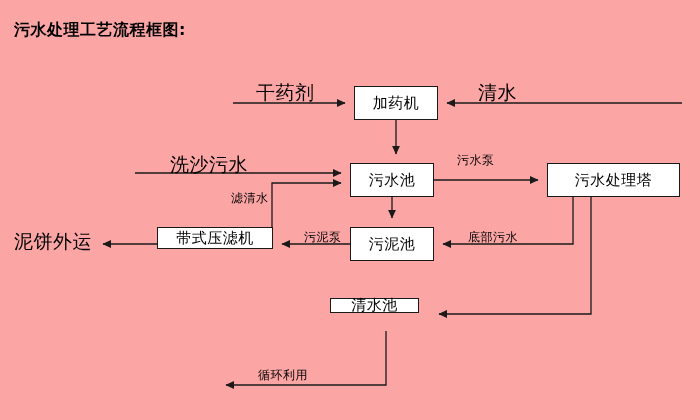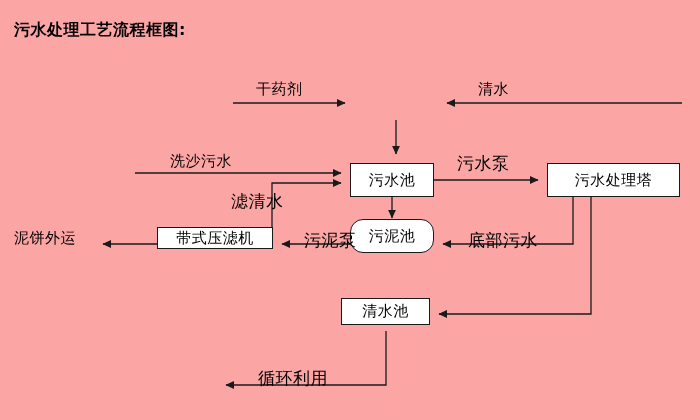--- a/index.html
+++ b/index.html
@@ -40,28 +40,28 @@
     display: flex;
     align-items: center;
     justify-content: center;
     font-size: 15px;
     color: #000000;
     white-space: nowrap;
     letter-spacing: 0.5px;
   }
   .edge-label {
     position: absolute;
-    font-size: 17px;
+    font-size: 12px;
     color: #000000;
     white-space: nowrap;
     letter-spacing: 0.5px;
   }
   .term-label {
     position: absolute;
-    font-size: 15px;
+    font-size: 19px;
     color: #000000;
     white-space: nowrap;
     letter-spacing: 0.5px;
   }
 </style>
 </head>
 <body>
 
 <div id="page">
 
@@ -99,38 +99,41 @@
 
       <path d="M573,197 L573,244 L443,244" marker-end="url(#arrowL)"></path>
 
       <path d="M591,197 L591,314 L439,314" marker-end="url(#arrowL)"></path>
 
       <path d="M386,331 L386,385 L226,385" marker-end="url(#arrowL)"></path>
 
     </g>
   </svg>
 
+  <div class="node-box" style="left:354px; top:86px; width:84px; height:34px;">
+    <span>加药机</span>
+  </div>
 
   <div class="node-box" style="left:350px; top:163px; width:84px; height:34px;">
     <span>污水池</span>
   </div>
 
   <div class="node-box" style="left:547px; top:163px; width:133px; height:34px;">
     <span>污水处理塔</span>
   </div>
 
   <div class="node-box" style="left:157px; top:227px; width:116px; height:22px;text-align:right;">
     <span>带式压滤机</span>
   </div>
 
-  <div class="node-box" style="left:350px; top:219px; width:84px; height:34px;border-radius:13px;">
+  <div class="node-box" style="left:350px; top:227px; width:84px; height:34px;">
     <span>污泥池</span>
   </div>
 
-  <div class="node-box" style="left:341px; top:298px; width:89px; height:27px;">
+  <div class="node-box" style="left:330px; top:298px; width:89px; height:15px;">
     <span>清水池</span>
   </div>
 
   <div class="term-label" style="left:256px; top:80px;">干药剂</div>
 
   <div class="term-label" style="left:478px; top:80px;">清水</div>
 
   <div class="term-label" style="left:170px; top:152px;">洗沙污水</div>
 
   <div class="term-label" style="left:14px; top:229px;">泥饼外运</div>

